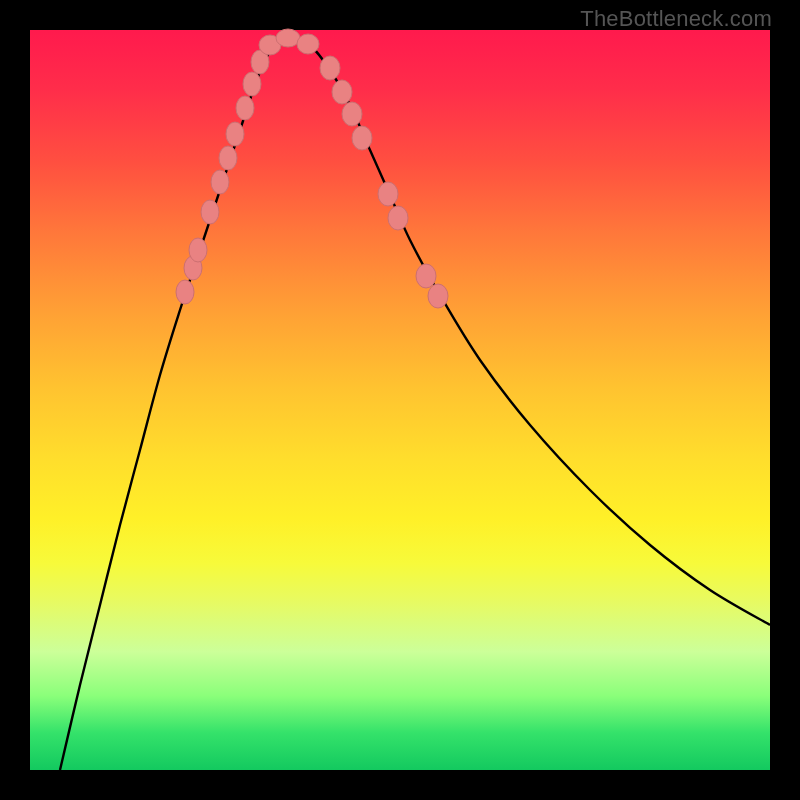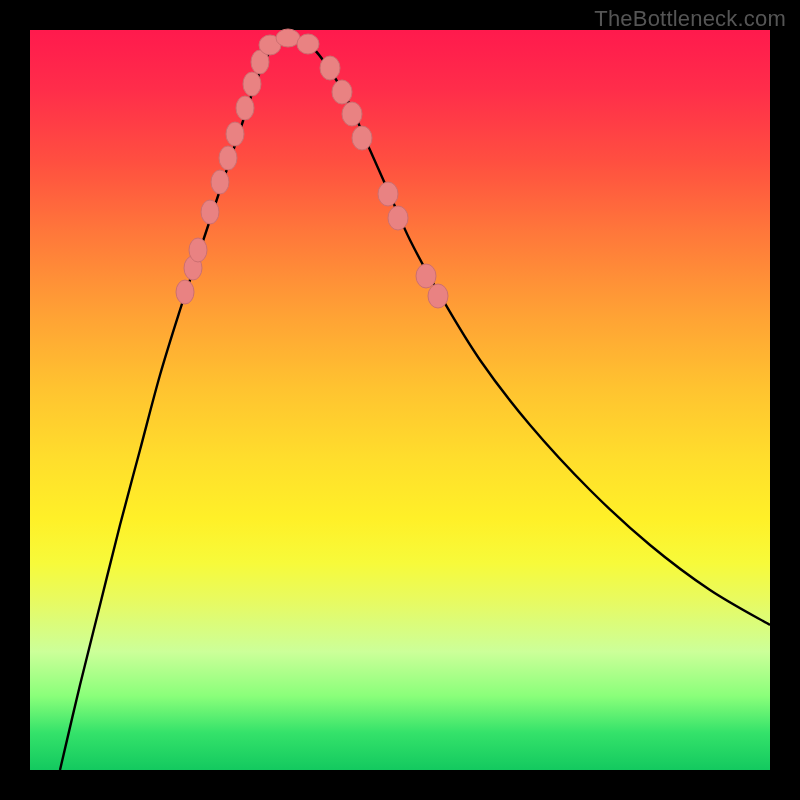--- a/index.html
+++ b/index.html
@@ -37,21 +37,21 @@
       #e8fa60 77%,
       #ccff99 84%,
       #8aff7a 90%,
       #34e26a 95%,
       #13c95f 100%
     );
   }
   .watermark {
     position: absolute;
     top: 6px;
-    right: 14px;
+    right: 28px;
     color: #555;
     font-size: 22px;
     font-weight: 500;
     letter-spacing: 0.2px;
     user-select: none;
   }
   svg.curve {
     position: absolute;
     left: 0;
     top: 0;

